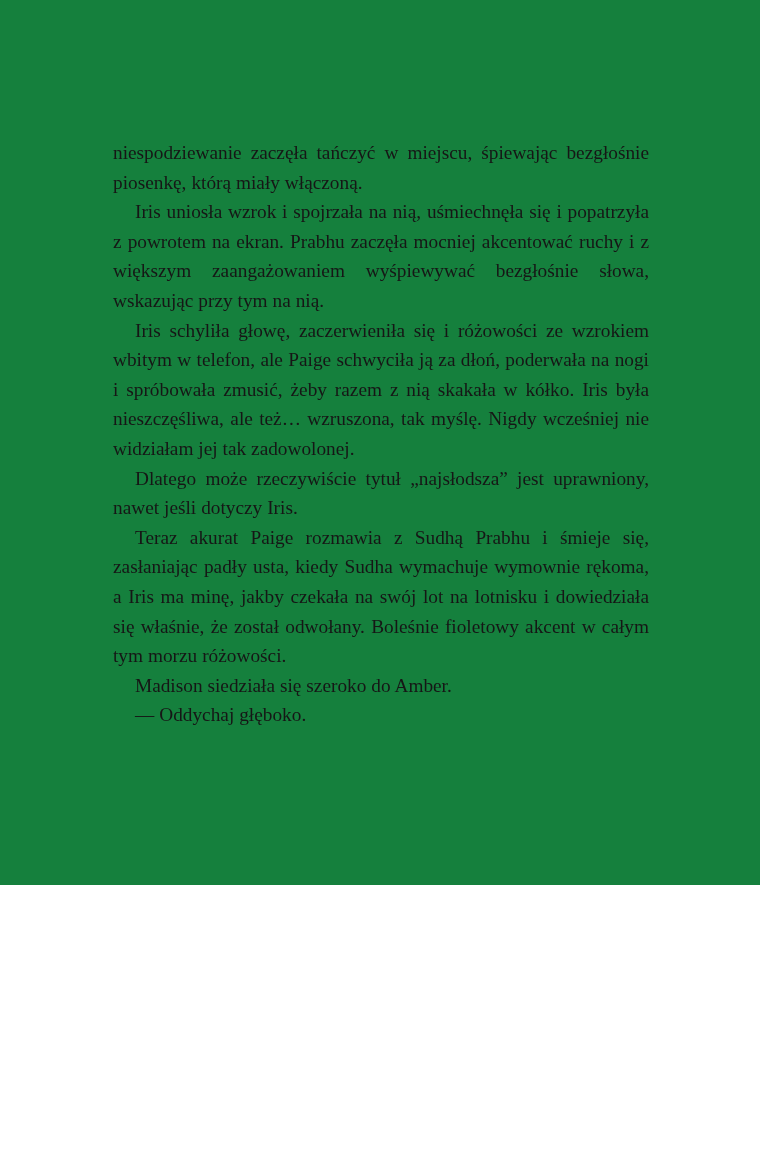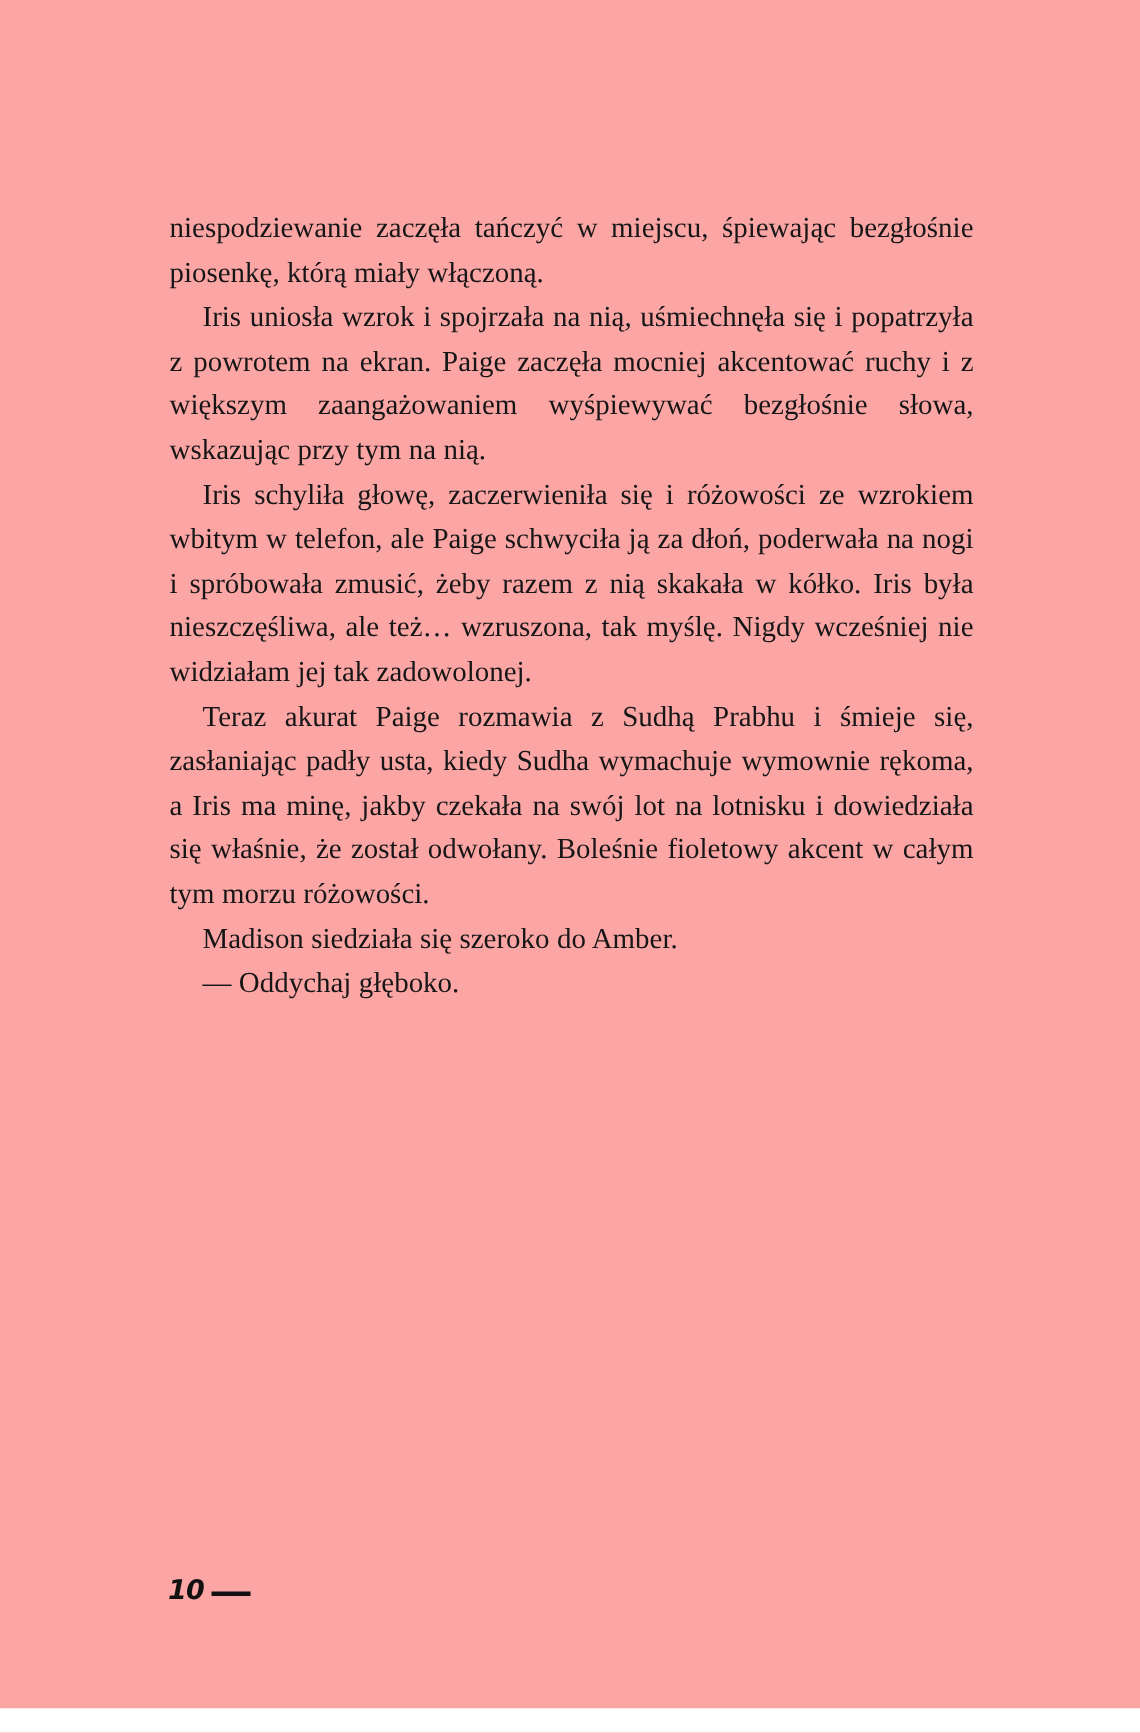--- a/index.html
+++ b/index.html
@@ -10,23 +10,23 @@
   }
 
   body {
     font-family: "Liberation Serif", "DejaVu Serif", serif;
     -webkit-font-smoothing: antialiased;
   }
 
   #page {
     position: relative;
     width: 760px;
-    height: 1139px;
+    height: 885px;
     margin: 0 auto;
-    background: #fca5a5;
+    background: #15803d;
     overflow: hidden;
   }
 
   
   #textblock {
     position: absolute;
     left: 113px;
     top: 138px;
     width: 536px;
   }
@@ -82,22 +82,23 @@
     margin-top: 3px;
   }
 </style>
 </head>
 <body>
 
 <div id="page">
 
   <div id="textblock">
     <p class="para cont">niespodziewanie zaczęła tańczyć w miejscu, śpiewając bezgłośnie piosenkę, którą miały włączoną.</p>
-    <p class="para">Iris uniosła wzrok i spojrzała na nią, uśmiechnęła się i popatrzyła z powrotem na ekran. Paige zaczęła mocniej akcentować ruchy i z większym zaangażowaniem wyśpiewywać bezgłośnie słowa, wskazując przy tym na nią.</p>
+    <p class="para">Iris uniosła wzrok i spojrzała na nią, uśmiechnęła się i popatrzyła z powrotem na ekran. Prabhu zaczęła mocniej akcentować ruchy i z większym zaangażowaniem wyśpiewywać bezgłośnie słowa, wskazując przy tym na nią.</p>
     <p class="para">Iris schyliła głowę, zaczerwieniła się i różowości ze wzrokiem wbitym w telefon, ale Paige schwyciła ją za dłoń, poderwała na nogi i spróbowała zmusić, żeby razem z nią skakała w kółko. Iris była nieszczęśliwa, ale też… wzruszona, tak myślę. Nigdy wcześniej nie widziałam jej tak zadowolonej.</p>
+    <p class="para">Dlatego może rzeczywiście tytuł „najsłodsza” jest uprawniony, nawet jeśli dotyczy Iris.</p>
     <p class="para">Teraz akurat Paige rozmawia z Sudhą Prabhu i śmieje się, zasłaniając padły usta, kiedy Sudha wymachuje wymownie rękoma, a Iris ma minę, jakby czekała na swój lot na lotnisku i dowiedziała się właśnie, że został odwołany. Boleśnie fioletowy akcent w całym tym morzu różowości.</p>
     <p class="para">Madison siedziała się szeroko do Amber.</p>
     <p class="para">— Oddychaj głęboko.</p>
   </div>
 
   <div id="folio">
     <span id="folio-number">10</span>
     <span id="folio-rule"></span>
   </div>
 

